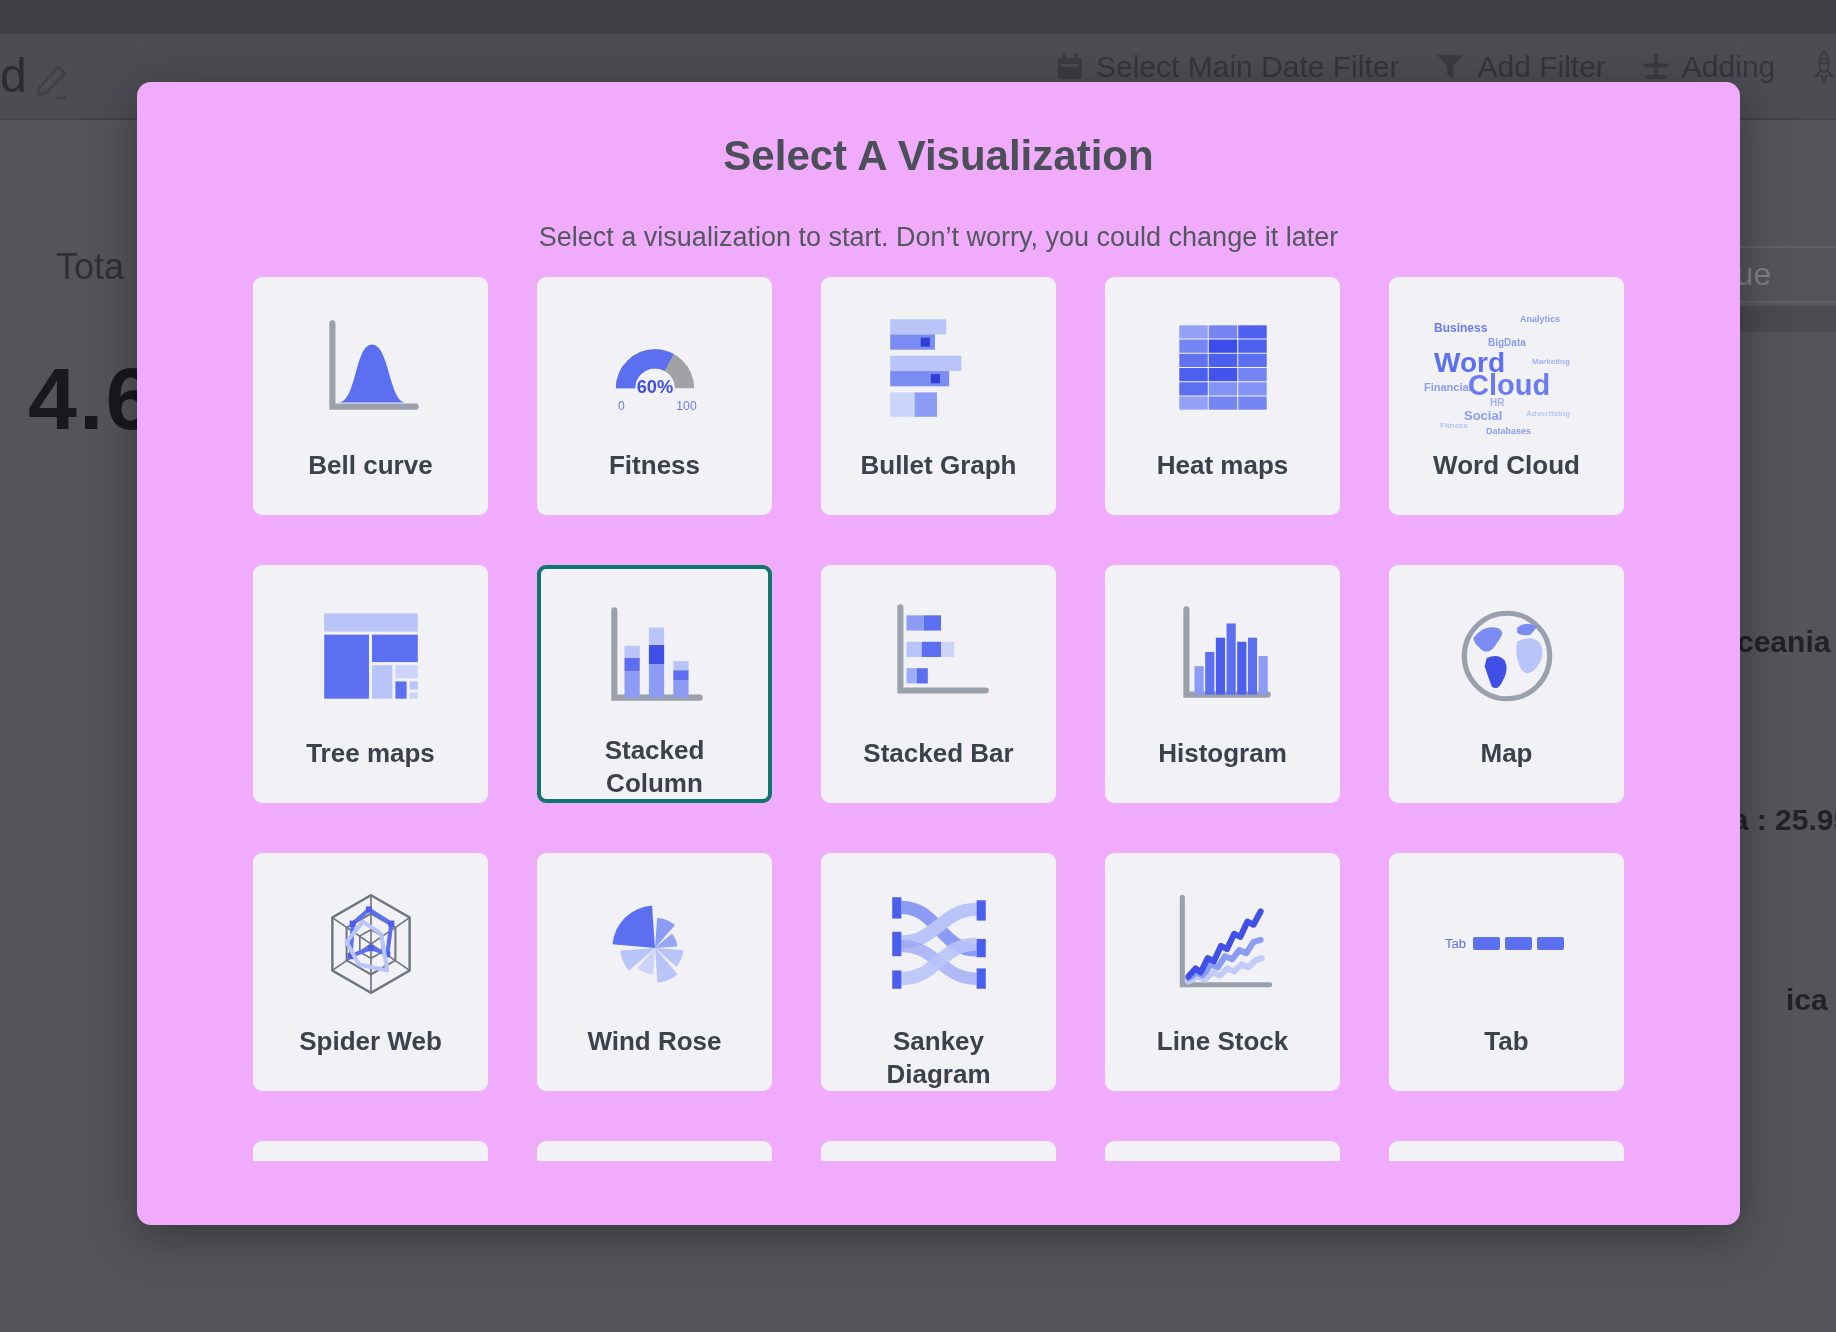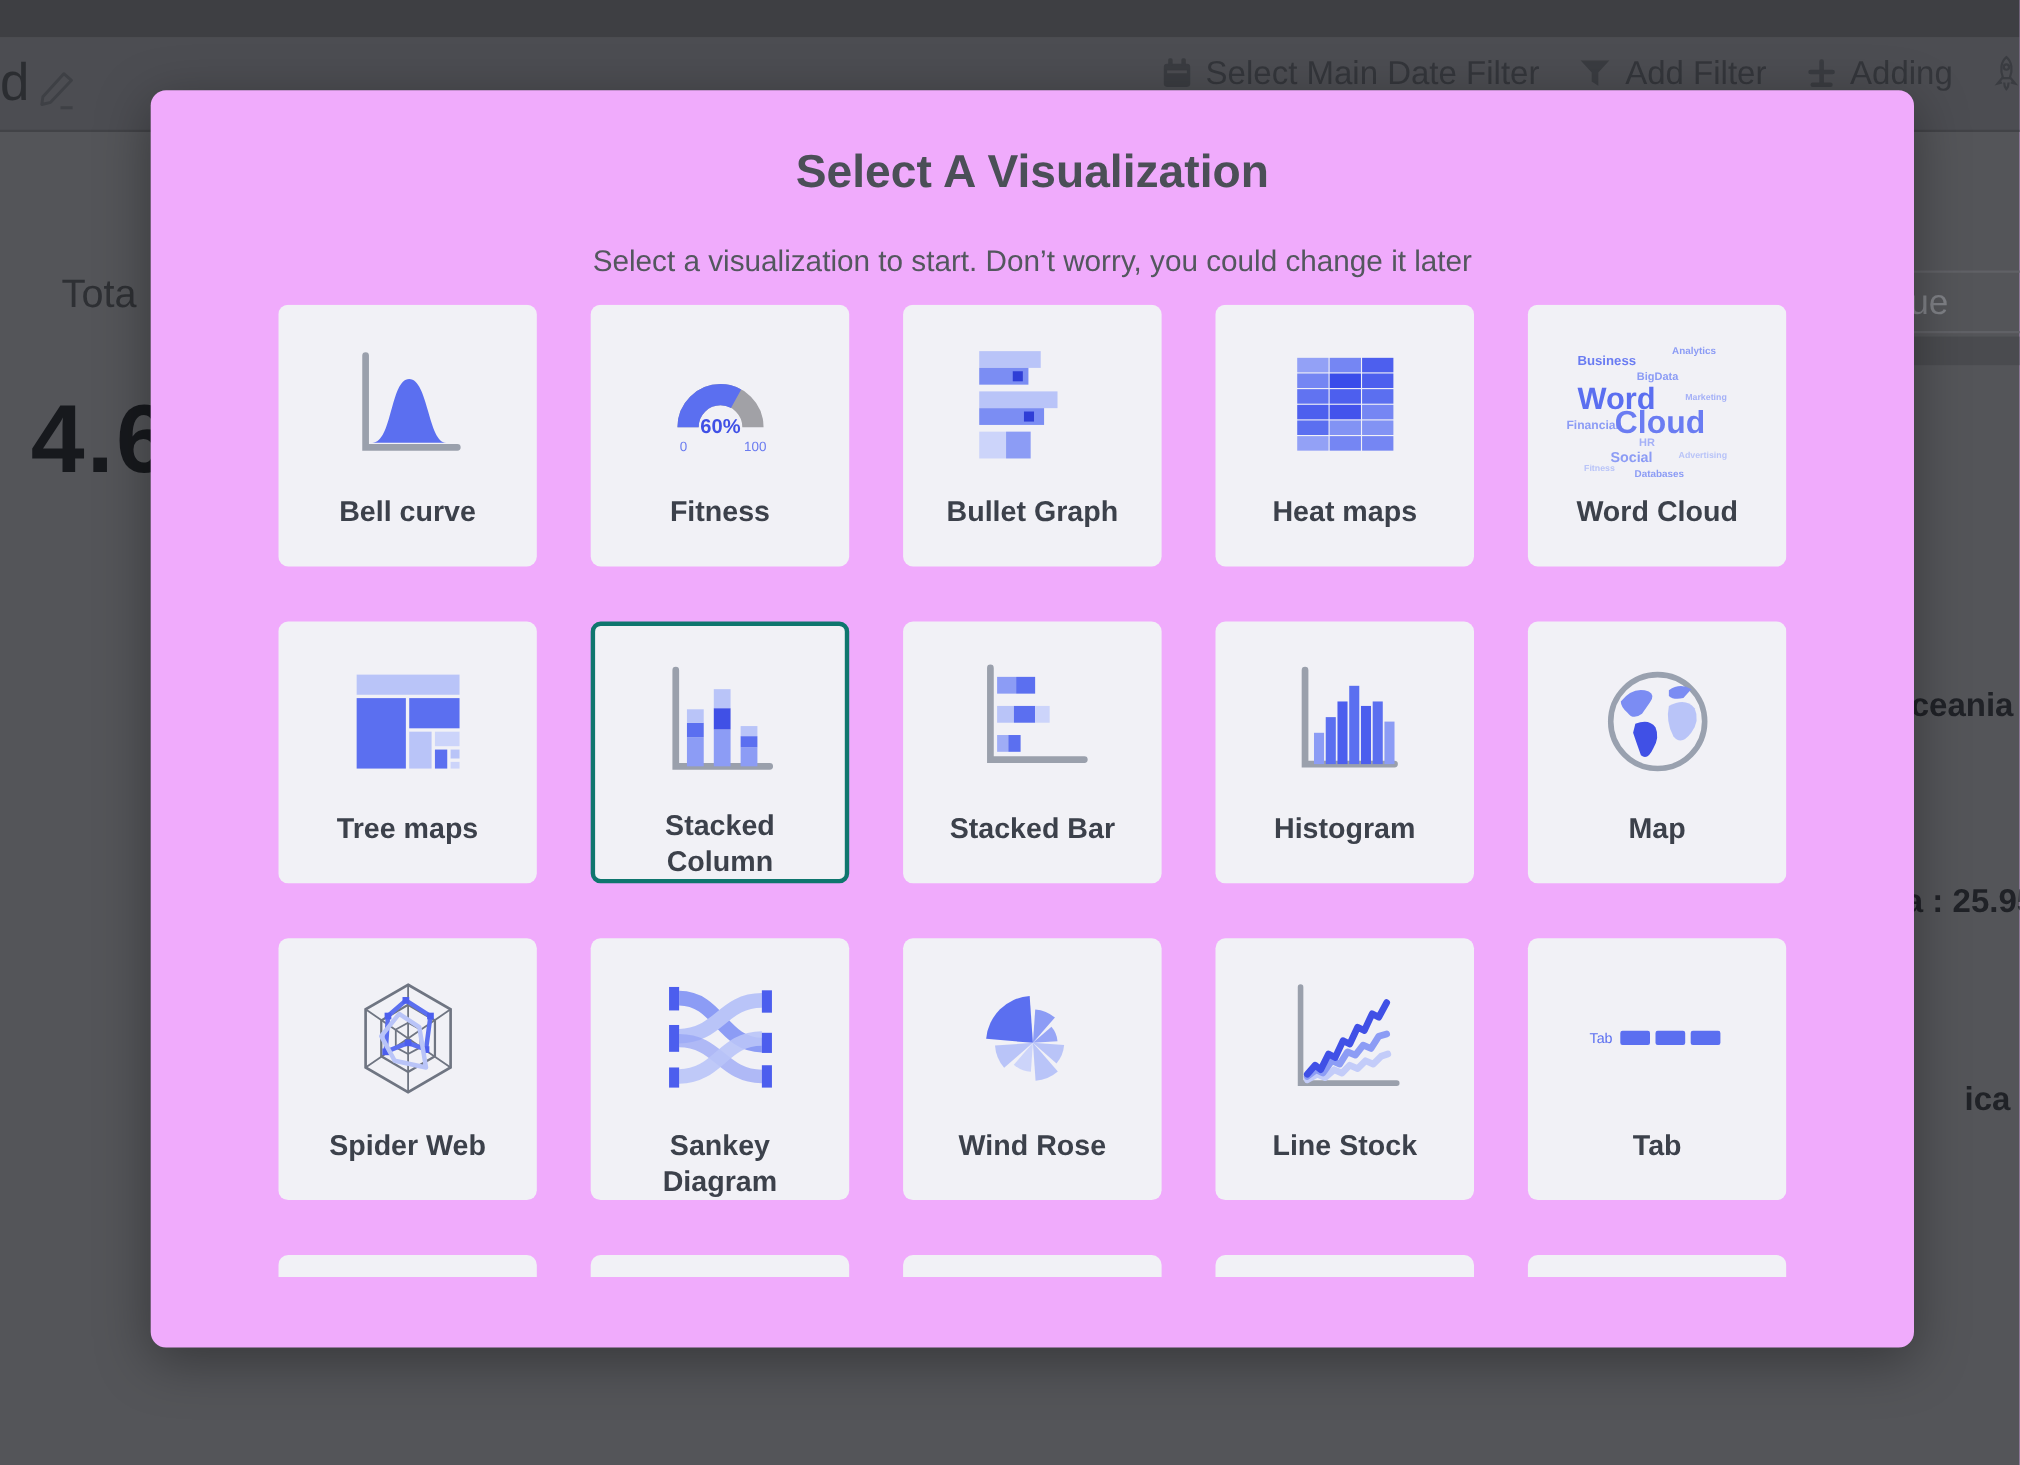--- a/index.html
+++ b/index.html
@@ -322,57 +322,57 @@
         </svg>
       </span>
         </div>
       <div class="card-label">Spider Web</div>
     </div>
 
     <div class="viz-card">
       <div class="icon-area">
           <span>
         <svg width="122" height="122" viewBox="0 0 120 120" fill="none">
+          <path d="M60 64 L18.2 60.3 A42 42 0 0 1 57.1 22.1 Z" fill="#5b6ff0"></path>
+          <path d="M60 64 L62.1 34.1 A30 30 0 0 1 79.7 41.4 Z" fill="#8c9cf5"></path>
+          <path d="M60 64 L76.6 49.6 A22 22 0 0 1 82.0 62.5 Z" fill="#98a6f6"></path>
+          <path d="M60 64 L87.9 66.0 A28 28 0 0 1 81.1 82.4 Z" fill="#b9c4f8"></path>
+          <path d="M60 64 L82.3 89.7 A34 34 0 0 1 62.4 97.9 Z" fill="#b9c4f8"></path>
+          <path d="M60 64 L58.2 89.9 A26 26 0 0 1 42.9 83.6 Z" fill="#ccd4fa"></path>
+          <path d="M60 64 L34.3 86.3 A34 34 0 0 1 26.1 66.4 Z" fill="#b9c4f8"></path>
+        </svg>
+      </span>
+        </div>
+      <div class="card-label">Wind Rose</div>
+    </div>
+
+    <div class="viz-card">
+      <div class="icon-area">
+          <span>
+        <svg width="122" height="122" viewBox="0 0 120 120" fill="none">
           <path d="M23 24 C58 24 62 66 97 66" stroke="#8c9cf5" stroke-width="13"></path>
           <path d="M23 58 C58 58 62 26 97 26" stroke="#b9c4f8" stroke-width="13"></path>
           <path d="M23 62 C58 62 62 94 97 94" stroke="#98a6f6" stroke-width="12" opacity="0.75"></path>
           <path d="M23 94 C58 94 62 60 97 60" stroke="#b9c4f8" stroke-width="13" opacity="0.9"></path>
           <rect x="14" y="14" width="9" height="21" fill="#4c5eee"></rect>
           <rect x="14" y="48" width="9" height="24" fill="#4c5eee"></rect>
           <rect x="14" y="86" width="9" height="18" fill="#4c5eee"></rect>
           <rect x="97" y="17" width="9" height="20" fill="#4c5eee"></rect>
           <rect x="97" y="55" width="9" height="18" fill="#4c5eee"></rect>
           <rect x="97" y="84" width="9" height="20" fill="#4c5eee"></rect>
         </svg>
       </span>
         </div>
       <div class="card-label">Sankey Diagram</div>
     </div>
 
     <div class="viz-card">
       <div class="icon-area">
           <span>
         <svg width="122" height="122" viewBox="0 0 120 120" fill="none">
-          <path d="M60 64 L18.2 60.3 A42 42 0 0 1 57.1 22.1 Z" fill="#5b6ff0"></path>
-          <path d="M60 64 L62.1 34.1 A30 30 0 0 1 79.7 41.4 Z" fill="#8c9cf5"></path>
-          <path d="M60 64 L76.6 49.6 A22 22 0 0 1 82.0 62.5 Z" fill="#98a6f6"></path>
-          <path d="M60 64 L87.9 66.0 A28 28 0 0 1 81.1 82.4 Z" fill="#b9c4f8"></path>
-          <path d="M60 64 L82.3 89.7 A34 34 0 0 1 62.4 97.9 Z" fill="#b9c4f8"></path>
-          <path d="M60 64 L58.2 89.9 A26 26 0 0 1 42.9 83.6 Z" fill="#ccd4fa"></path>
-          <path d="M60 64 L34.3 86.3 A34 34 0 0 1 26.1 66.4 Z" fill="#b9c4f8"></path>
-        </svg>
-      </span>
-        </div>
-      <div class="card-label">Wind Rose</div>
-    </div>
-
-    <div class="viz-card">
-      <div class="icon-area">
-          <span>
-        <svg width="122" height="122" viewBox="0 0 120 120" fill="none">
           <path d="M20 14 V100 H106" stroke="#9aa0ac" stroke-width="5" stroke-linecap="round"></path>
           <path d="M26 97 L35 92 L42 95 L50 88 L57 91 L64 84 L71 87 L78 80 L85 83 L92 76 L98 74" stroke="#c3ccf9" stroke-width="6" stroke-linecap="round" stroke-linejoin="round"></path>
           <path d="M26 94 L34 88 L40 91 L48 80 L55 83 L62 72 L69 75 L76 66 L83 69 L90 58 L97 56" stroke="#8c9cf5" stroke-width="6" stroke-linecap="round" stroke-linejoin="round"></path>
           <path d="M26 92 L33 84 L38 88 L45 74 L51 77 L58 62 L64 65 L71 50 L77 53 L84 38 L90 41 L97 28" stroke="#4050e6" stroke-width="6" stroke-linecap="round" stroke-linejoin="round"></path>
         </svg>
       </span>
         </div>
       <div class="card-label">Line Stock</div>
     </div>
 

